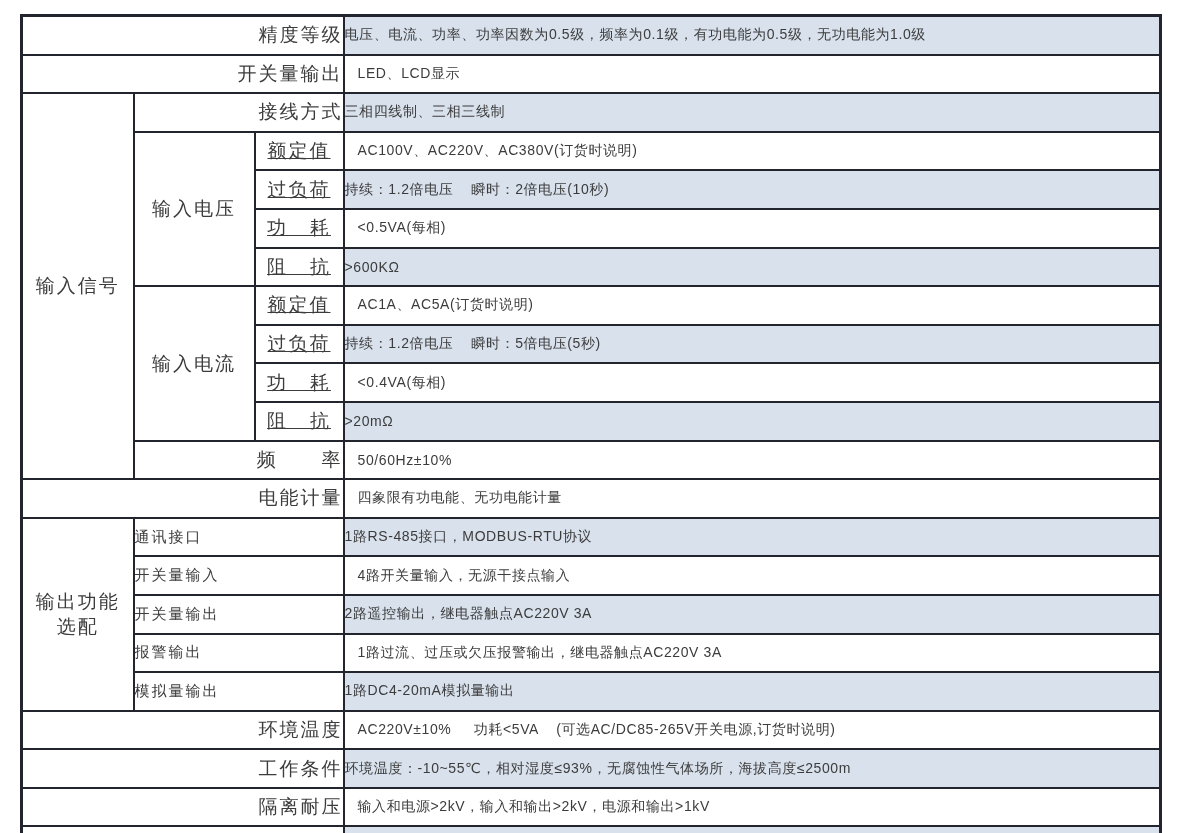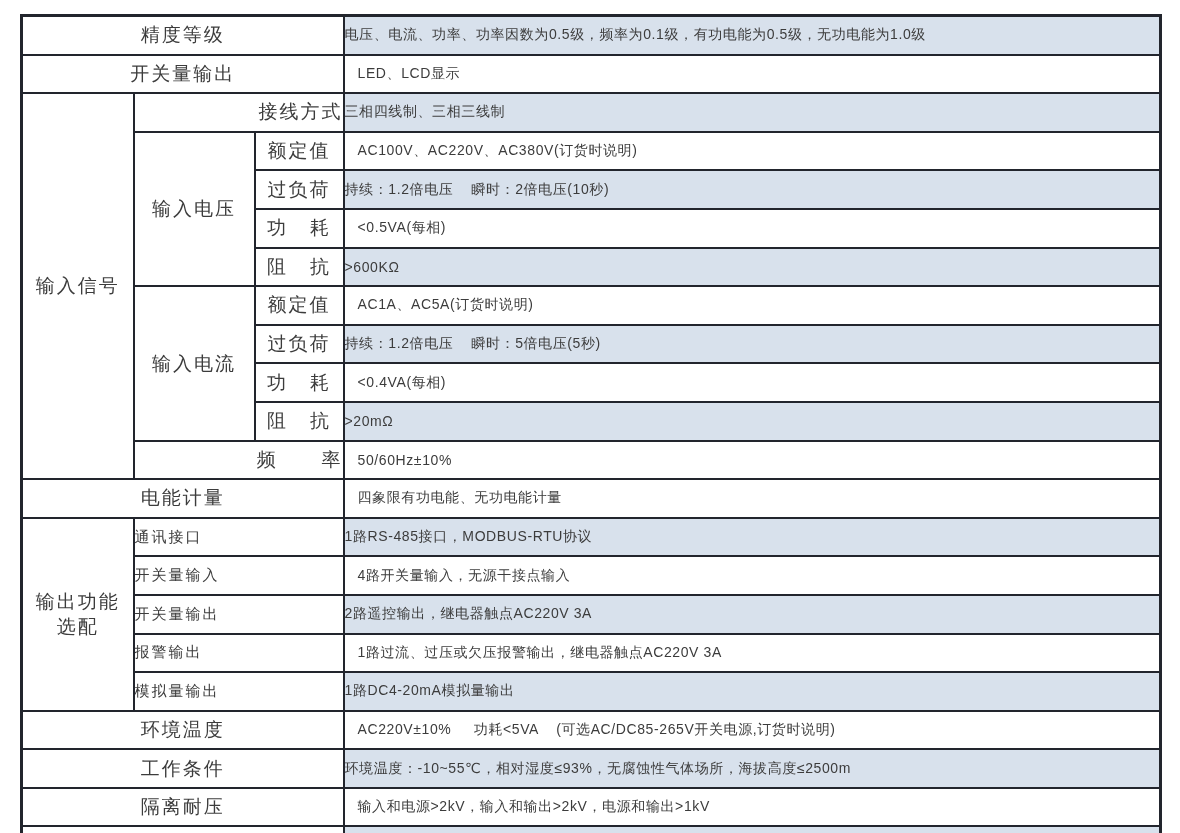--- a/index.html
+++ b/index.html
@@ -29,25 +29,25 @@
     overflow:hidden;
     background:var(--cell-white);
   }
   
   td.lbl, td.grp, td.sub, td.lblc{
     background:var(--cell-blue);
     font-size:19px;
     letter-spacing:2px;
     white-space:pre;
   }
-  td.lbl{padding-left:21px;text-align:center;}
+  td.lbl{padding-left:21px;text-align:right;}
   td.lblc{text-align:right;}
   td.lbl2{background:var(--cell-blue);font-size:15px;letter-spacing:2px;padding-left:13px;text-align:left;white-space:pre;}
   td.grp{text-align:center;line-height:1.35;}
-  td.sub{text-align:center;}
+  td.sub{text-align:center;text-decoration:underline;}
   
   td.val{
     padding-left:14px;
     font-size:14px;
     letter-spacing:0.6px;
     white-space:pre;
     text-align:left;
   }
   td.val.b{background:var(--cell-blue);}
   td.val.w{background:var(--cell-white);padding-left:13px;}

